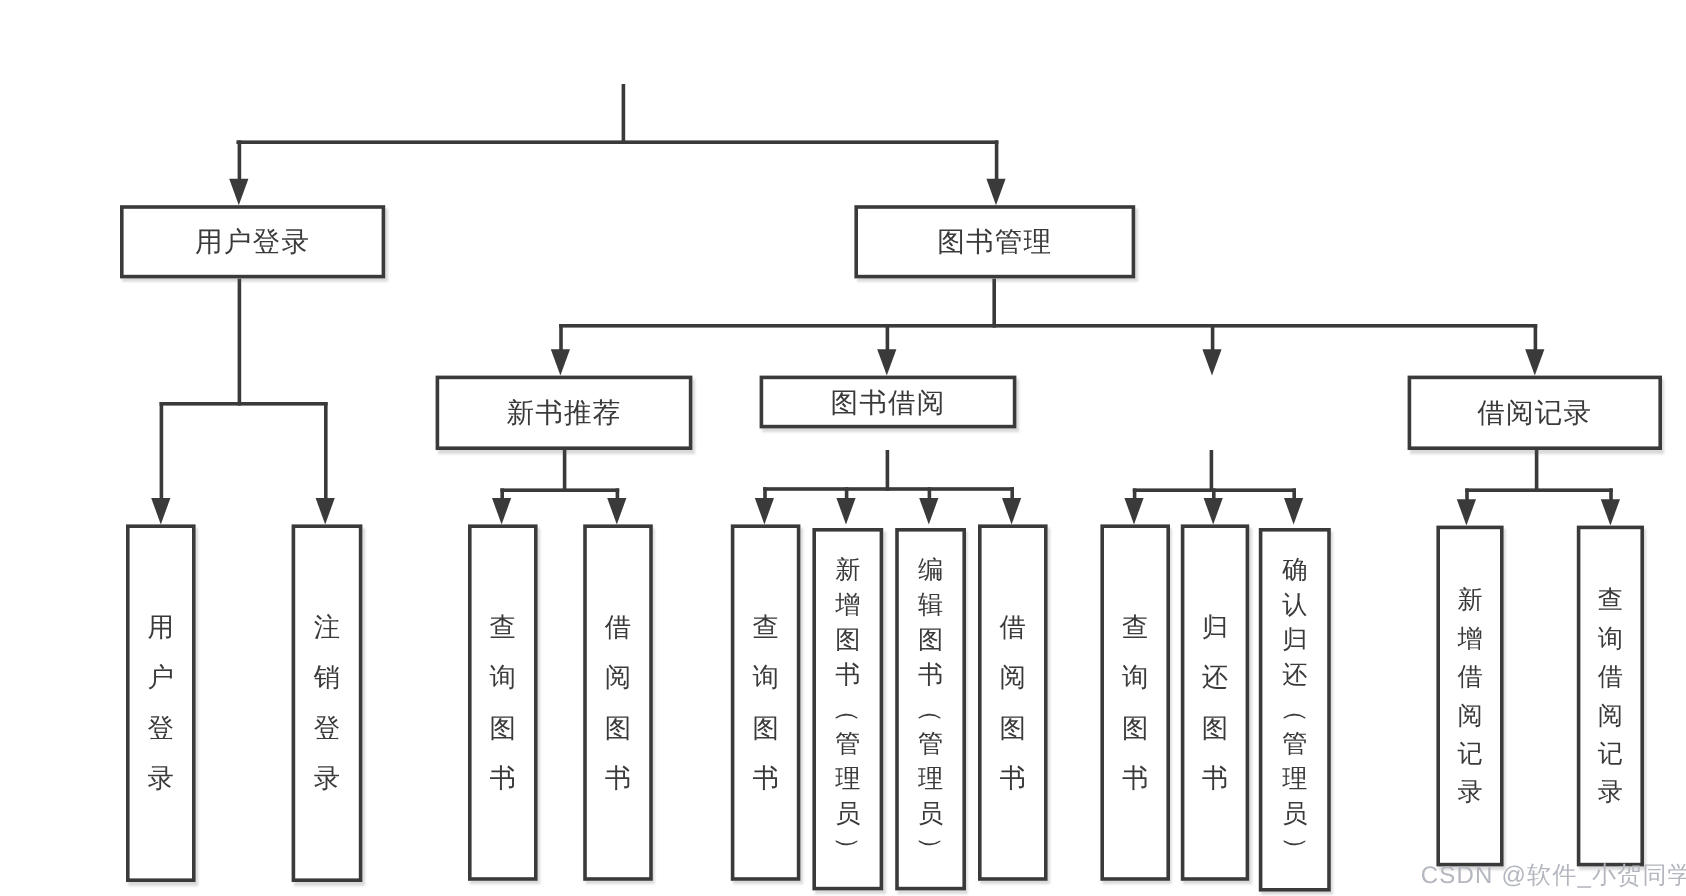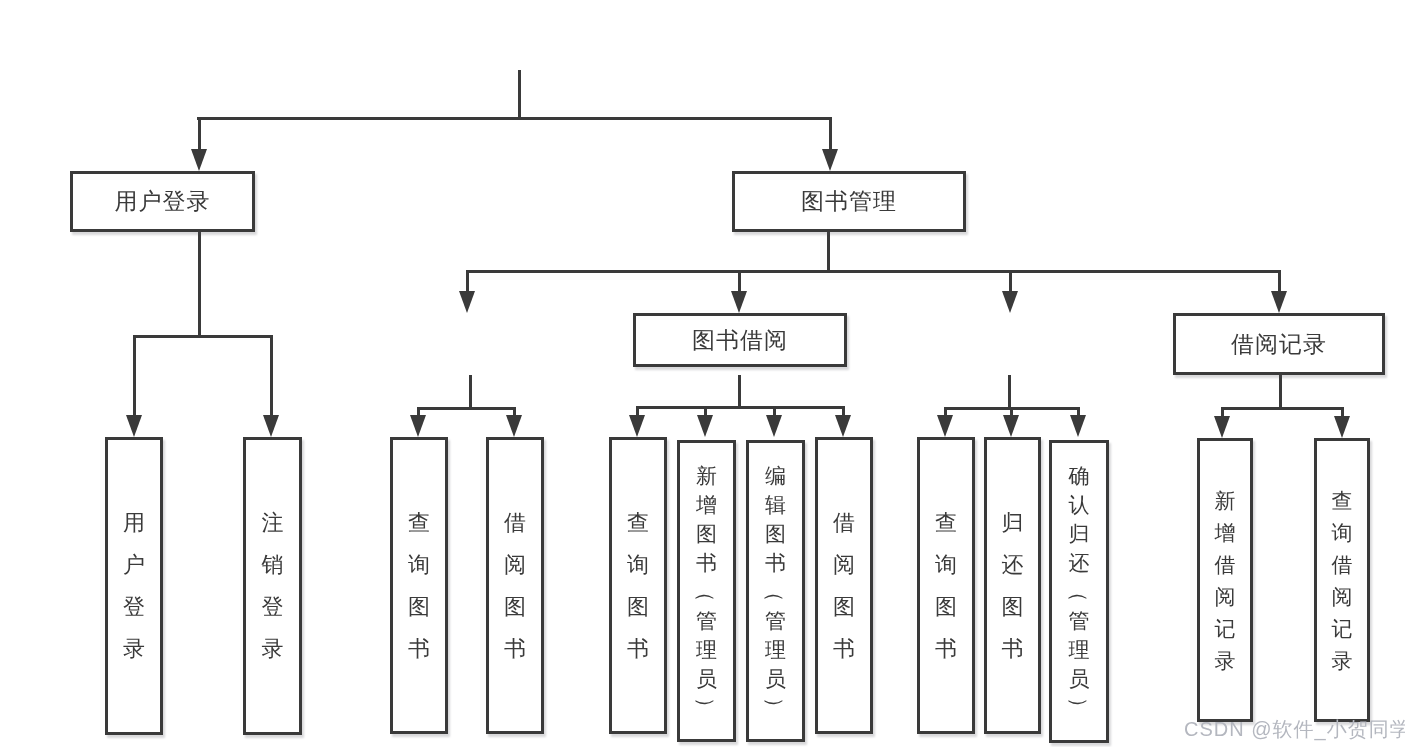--- a/index.html
+++ b/index.html
@@ -65,24 +65,24 @@
 <div class="canvas">
 
 
   <div class="vline" style="left:518px; top:70px; height:49px;"></div>
   <div class="hline" style="left:197px; top:117px; width:635px;"></div>
   <div class="vline" style="left:198px; top:117px; height:33px;"></div>
   <div class="ah" style="left:191px; top:149px;"></div>
   <div class="vline" style="left:829px; top:117px; height:33px;"></div>
   <div class="ah" style="left:822px; top:149px;"></div>
 
-  <div class="hbox" style="left:70px; top:171px; width:185px; height:61px;">
+  <div class="hbox" style="left:100px; top:171px; width:221px; height:61px;">
     <span>用户登录</span>
   </div>
-  <div class="hbox" style="left:732px; top:171px; width:234px; height:61px;">
+  <div class="hbox" style="left:712px; top:171px; width:234px; height:61px;">
     <span>图书管理</span>
   </div>
 
   <div class="vline" style="left:198px; top:232px; height:106px;"></div>
   <div class="hline" style="left:133px; top:335px; width:140px;"></div>
   <div class="vline" style="left:133px; top:335px; height:81px;"></div>
   <div class="ah" style="left:126px; top:415px;"></div>
   <div class="vline" style="left:270px; top:335px; height:81px;"></div>
   <div class="ah" style="left:263px; top:415px;"></div>
 
@@ -90,21 +90,24 @@
   <div class="hline" style="left:466px; top:270px; width:815px;"></div>
   <div class="vline" style="left:466px; top:270px; height:24px;"></div>
   <div class="ah" style="left:459px; top:291px;"></div>
   <div class="vline" style="left:738px; top:270px; height:24px;"></div>
   <div class="ah" style="left:731px; top:291px;"></div>
   <div class="vline" style="left:1009px; top:270px; height:24px;"></div>
   <div class="ah" style="left:1002px; top:291px;"></div>
   <div class="vline" style="left:1278px; top:270px; height:24px;"></div>
   <div class="ah" style="left:1271px; top:291px;"></div>
 
-  <div class="hbox" style="left:633px; top:313px; width:214px; height:54px;">
+  <div class="hbox" style="left:363px; top:313px; width:214px; height:62px;">
+    <span>新书推荐</span>
+  </div>
+  <div class="hbox" style="left:633px; top:313px; width:214px; height:44px;">
     <span>图书借阅</span>
   </div>
   <div class="hbox" style="left:1173px; top:313px; width:212px; height:62px;">
     <span>借阅记录</span>
   </div>
 
   <div class="vline" style="left:469px; top:375px; height:35px;"></div>
   <div class="hline" style="left:417px; top:407px; width:99px;"></div>
   <div class="vline" style="left:417px; top:407px; height:10px;"></div>
   <div class="ah" style="left:410px; top:415px;"></div>

